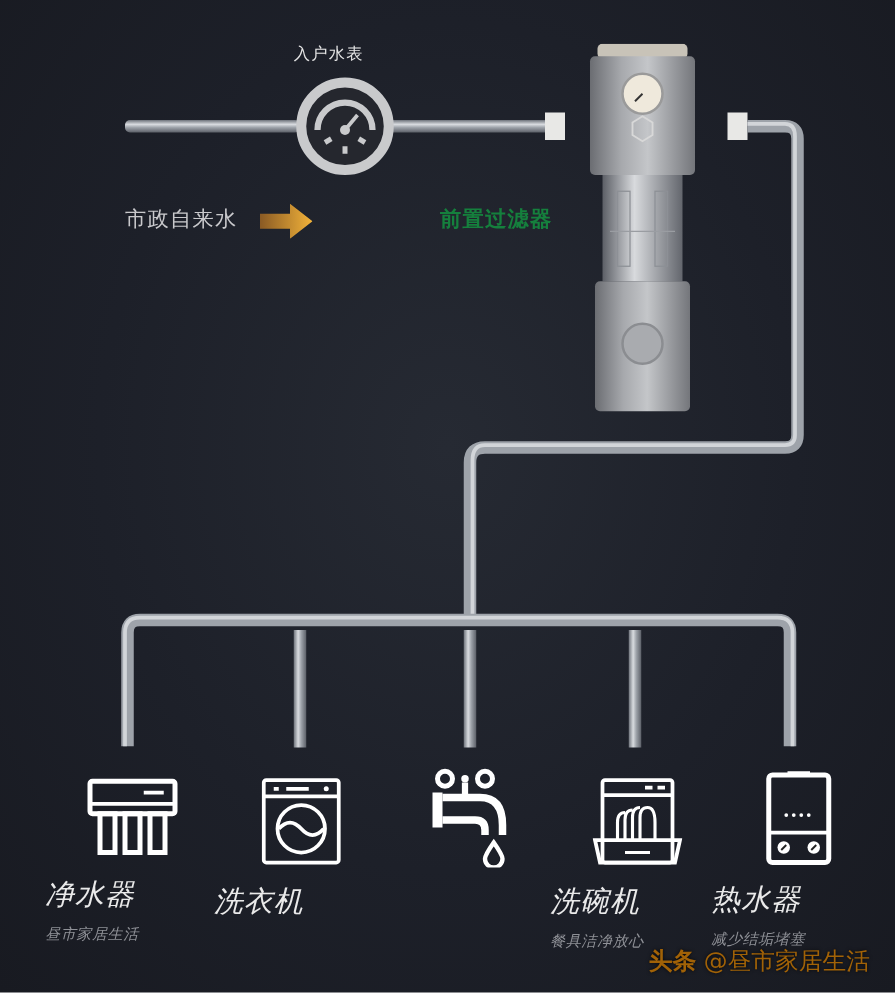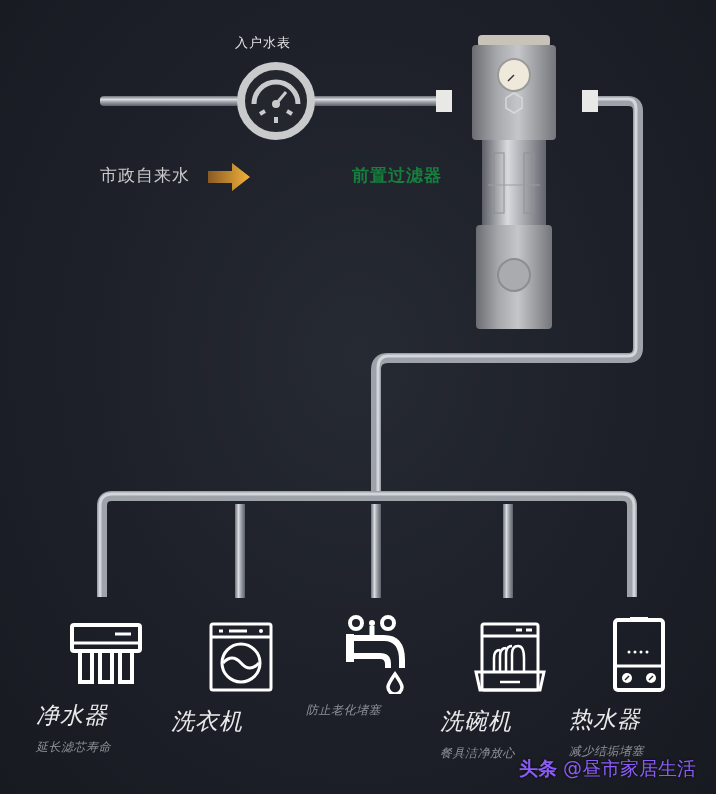--- a/index.html
+++ b/index.html
@@ -14,21 +14,21 @@
     svg.pipes { position: absolute; left: 0; top: 0; }
     .lbl { position: absolute; white-space: nowrap; }
     .meter-label { left: 235px; top: 34px; font-size: 13px; color: #e6e6e6; letter-spacing: 1px; }
     .source-label { left: 100px; top: 164px; font-size: 17px; color: #c9c9cc; letter-spacing: 1px; }
     .filter-label { left: 352px; top: 164px; font-size: 17px; color: #15803d; letter-spacing: 1px; font-weight: bold; }
     .arrow { left: 208px; top: 163px; width: 42px; height: 28px; }
     .appliance { position: absolute; width: 140px; text-align: left; font-style: italic; }
     .appliance .icon { display: block; margin: 0 auto; }
     .appliance .name { display: block; font-size: 23px; color: #eaeaea; margin-top: 14px; letter-spacing: 1px; }
     .appliance .desc { display: block; font-size: 12px; color: #8f9197; margin-top: 8px; letter-spacing: 0.5px; }
-    .watermark { right: 20px; bottom: 12px; font-size: 19px; color: #8b5cf6; text-shadow: 0 0 3px rgba(0,0,0,0.8); }
+    .watermark { right: 20px; bottom: 12px; font-size: 19px; color: #a16207; text-shadow: 0 0 3px rgba(0,0,0,0.8); }
     .watermark b { font-weight: bold; }
     .filter { position: absolute; left: 470px; top: 35px; width: 88px; height: 296px; }
   </style>
 </head>
 <body>
 
 <svg class="pipes" width="716" height="794">
   <defs>
     <linearGradient id="pipeH" x1="0" y1="0" x2="0" y2="1">
       <stop offset="0" stop-color="#6e737b"></stop>
@@ -122,21 +122,21 @@
 <div class="appliance" style="left:36px; top:622px;">
   <svg class="icon" width="74" height="64" viewBox="0 0 74 64">
     <rect x="3" y="3" width="68" height="26" rx="2" fill="none" stroke="#fff" stroke-width="4"></rect>
     <line x1="3" y1="21" x2="71" y2="21" stroke="#fff" stroke-width="3"></line>
     <line x1="46" y1="12" x2="62" y2="12" stroke="#fff" stroke-width="3"></line>
     <rect x="11" y="29" width="12" height="31" fill="none" stroke="#fff" stroke-width="4"></rect>
     <rect x="31" y="29" width="12" height="31" fill="none" stroke="#fff" stroke-width="4"></rect>
     <rect x="51" y="29" width="12" height="31" fill="none" stroke="#fff" stroke-width="4"></rect>
   </svg>
   <span class="name">净水器</span>
-  <span class="desc">延长滤芯寿命</span>
+  <span class="desc">昼市家居生活</span>
 </div>
 
 <div class="appliance" style="left:171px; top:622px;">
   <svg class="icon" width="64" height="70" viewBox="0 0 64 70">
     <rect x="2" y="2" width="60" height="66" rx="2" fill="none" stroke="#fff" stroke-width="3"></rect>
     <line x1="2" y1="15" x2="62" y2="15" stroke="#fff" stroke-width="3"></line>
     <line x1="10" y1="9" x2="14" y2="9" stroke="#fff" stroke-width="3"></line>
     <line x1="20" y1="9" x2="38" y2="9" stroke="#fff" stroke-width="3"></line>
     <circle cx="52" cy="9" r="2" fill="#fff"></circle>
     <circle cx="32" cy="41" r="19" fill="none" stroke="#fff" stroke-width="3"></circle>
@@ -149,21 +149,20 @@
   <svg class="icon" width="64" height="80" viewBox="0 0 64 80">
     <circle cx="12" cy="9" r="6" fill="none" stroke="#fff" stroke-width="4"></circle>
     <circle cx="28" cy="9" r="3" fill="#fff"></circle>
     <circle cx="44" cy="9" r="6" fill="none" stroke="#fff" stroke-width="4"></circle>
     <line x1="28" y1="12" x2="28" y2="22" stroke="#fff" stroke-width="5"></line>
     <rect x="2" y="20" width="8" height="28" fill="#fff"></rect>
     <path d="M10 24 H40 Q58 24 58 46 V54" fill="none" stroke="#fff" stroke-width="6"></path>
     <path d="M10 42 H36 Q44 42 44 50 V54" fill="none" stroke="#fff" stroke-width="6"></path>
     <path d="M51 60 Q44 70 44 73 A7 7 0 0 0 58 73 Q58 70 51 60 Z" fill="none" stroke="#fff" stroke-width="3.5"></path>
   </svg>
-  <span class="desc">防止老化堵塞</span>
 </div>
 
 <div class="appliance" style="left:440px; top:622px;">
   <svg class="icon" width="72" height="70" viewBox="0 0 72 70">
     <rect x="8" y="2" width="56" height="66" rx="2" fill="none" stroke="#fff" stroke-width="3"></rect>
     <line x1="8" y1="14" x2="64" y2="14" stroke="#fff" stroke-width="3"></line>
     <line x1="42" y1="8" x2="48" y2="8" stroke="#fff" stroke-width="3"></line>
     <line x1="52" y1="8" x2="58" y2="8" stroke="#fff" stroke-width="3"></line>
     <path d="M2 50 H70 L66 68 H6 Z" fill="none" stroke="#fff" stroke-width="3"></path>
     <path d="M20 50 V36 Q20 28 26 28 M26 50 V34 Q26 26 32 26 M32 50 V32 Q32 24 38 24 M38 50 V32 Q38 24 44 24 Q50 24 50 36 V50" fill="none" stroke="#fff" stroke-width="2.5"></path>

